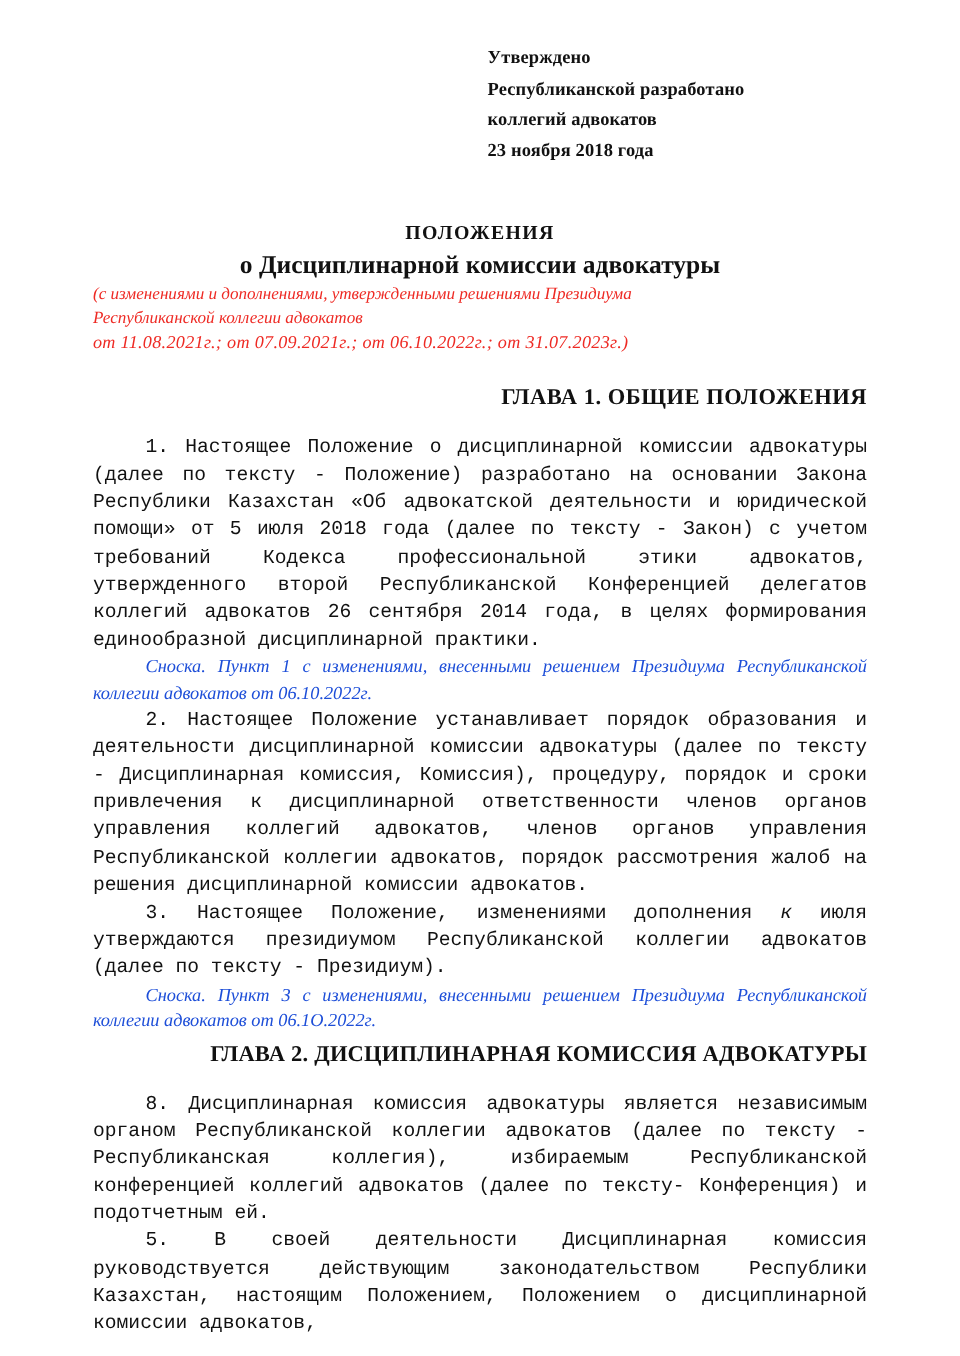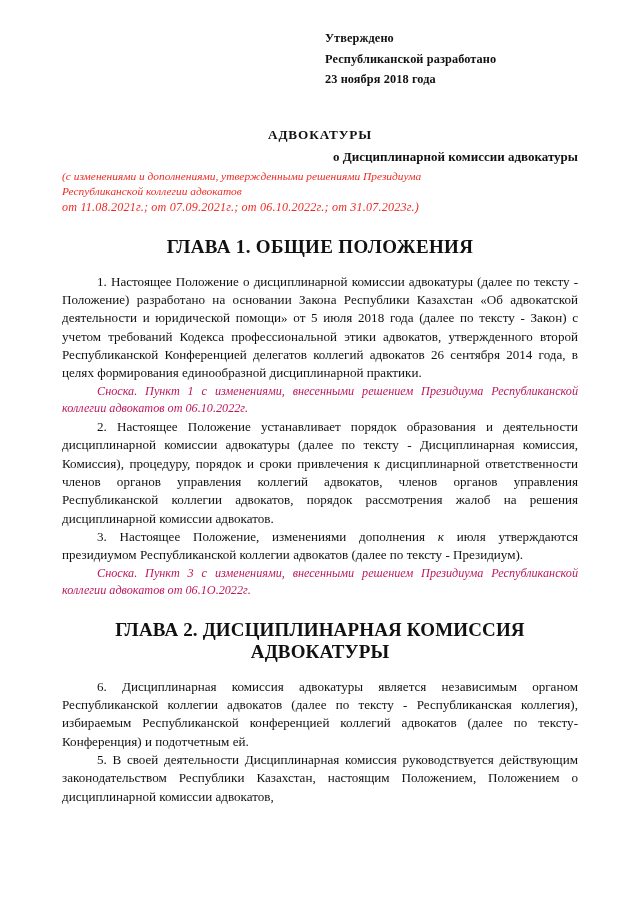--- a/index.html
+++ b/index.html
@@ -45,87 +45,89 @@
   }
   .doc-title {
     text-align: center;
     font-weight: bold;
     font-size: 13.2px;
     line-height: 22px;
     letter-spacing: 0.9px;
     margin: 0;
   }
   .doc-subtitle {
-    text-align: right;
+    text-align: center;
     font-weight: bold;
-    font-size: 13px;
+    font-size: 17px;
     line-height: 22px;
     margin: 0;
   }
   .amend-note {
     text-align: left;
     font-style: italic;
     font-size: 11.4px;
     line-height: 15.6px;
     color: #ee2a24;
     margin: 1px 0 0 0;
   }
   .amend-note .dates {
     font-size: 12.1px;
     letter-spacing: 0.2px;
   }
   .chapter {
-    text-align: center;
+    text-align: right;
     font-weight: bold;
-    font-size: 19px;
+    font-size: 15px;
     letter-spacing: 0.35px;
     margin: 20px 0 0 0;
   }
   .chapter.ch2 {
-    margin-top: 19px;
+    margin-top: 5px;
     letter-spacing: 0.15px;
   }
   .para {
     text-align: justify;
     text-align-last: left;
     font-size: 13.1px;
     line-height: 18.35px;
     margin: 0;
     text-indent: 35px;
     hyphens: none;
+    font-family: Liberation Mono, monospace;
   }
   .para.first-after-chapter {
     margin-top: 15px;
   }
   .note {
     text-align: justify;
     text-align-last: left;
     font-style: italic;
     font-size: 12.2px;
     line-height: 17.6px;
-    color: #be185d;
+    color: #1d4ed8;
     margin: 0;
     text-indent: 35px;
   }
   .it { font-style: italic; }
 </style>
 </head>
 <body>
 
 <div class="page">
 
   <div class="approval-block">
     <div class="approval-inner">
       <span class="approval-line">Утверждено</span>
       <span class="approval-line">Республиканской разработано</span>
+      <span class="approval-line">коллегий адвокатов</span>
       <span class="approval-line">23 ноября 2018 года</span>
     </div>
   </div>
 
-  <div class="doc-title">АДВОКАТУРЫ</div>
+  <div class="doc-title">ПОЛОЖЕНИЯ</div>
   <div class="doc-subtitle">о Дисциплинарной комиссии адвокатуры</div>
 
   <div class="amend-note">
     <span>(с изменениями и дополнениями, утвержденными решениями Президиума</span><br>
     <span>Республиканской коллегии адвокатов</span><br>
     <span class="dates">от 11.08.2021г.; от 07.09.2021г.; от 06.10.2022г.; от 31.07.2023г.)</span>
   </div>
 
   <div class="chapter">ГЛАВА 1. ОБЩИЕ ПОЛОЖЕНИЯ</div>
 
@@ -134,17 +136,17 @@
   <p class="note">Сноска. Пункт 1 с изменениями, внесенными решением Президиума Республиканской коллегии адвокатов от 06.10.2022г.</p>
 
   <p class="para">2. Настоящее Положение устанавливает порядок образования и деятельности дисциплинарной комиссии адвокатуры (далее по тексту - Дисциплинарная комиссия, Комиссия), процедуру, порядок и сроки привлечения к дисциплинарной ответственности членов органов управления коллегий адвокатов, членов органов управления Республиканской коллегии адвокатов, порядок рассмотрения жалоб на решения дисциплинарной комиссии адвокатов.</p>
 
   <p class="para"><span>3. Настоящее Положение, изменениями дополнения </span><span class="it">к</span><span> июля утверждаются президиумом Республиканской коллегии адвокатов (далее по тексту - Президиум).</span></p>
 
   <p class="note">Сноска. Пункт 3 с изменениями, внесенными решением Президиума Республиканской коллегии адвокатов от 06.1О.2022г.</p>
 
   <div class="chapter ch2">ГЛАВА 2. ДИСЦИПЛИНАРНАЯ КОМИССИЯ АДВОКАТУРЫ</div>
 
-  <p class="para first-after-chapter">6. Дисциплинарная комиссия адвокатуры является независимым органом Республиканской коллегии адвокатов (далее по тексту - Республиканская коллегия), избираемым Республиканской конференцией коллегий адвокатов (далее по тексту- Конференция) и подотчетным ей.</p>
+  <p class="para first-after-chapter">8. Дисциплинарная комиссия адвокатуры является независимым органом Республиканской коллегии адвокатов (далее по тексту - Республиканская коллегия), избираемым Республиканской конференцией коллегий адвокатов (далее по тексту- Конференция) и подотчетным ей.</p>
 
   <p class="para">5. В своей деятельности Дисциплинарная комиссия руководствуется действующим законодательством Республики Казахстан, настоящим Положением, Положением о дисциплинарной комиссии адвокатов,</p>
 
 </div>
 
 </body></html>

